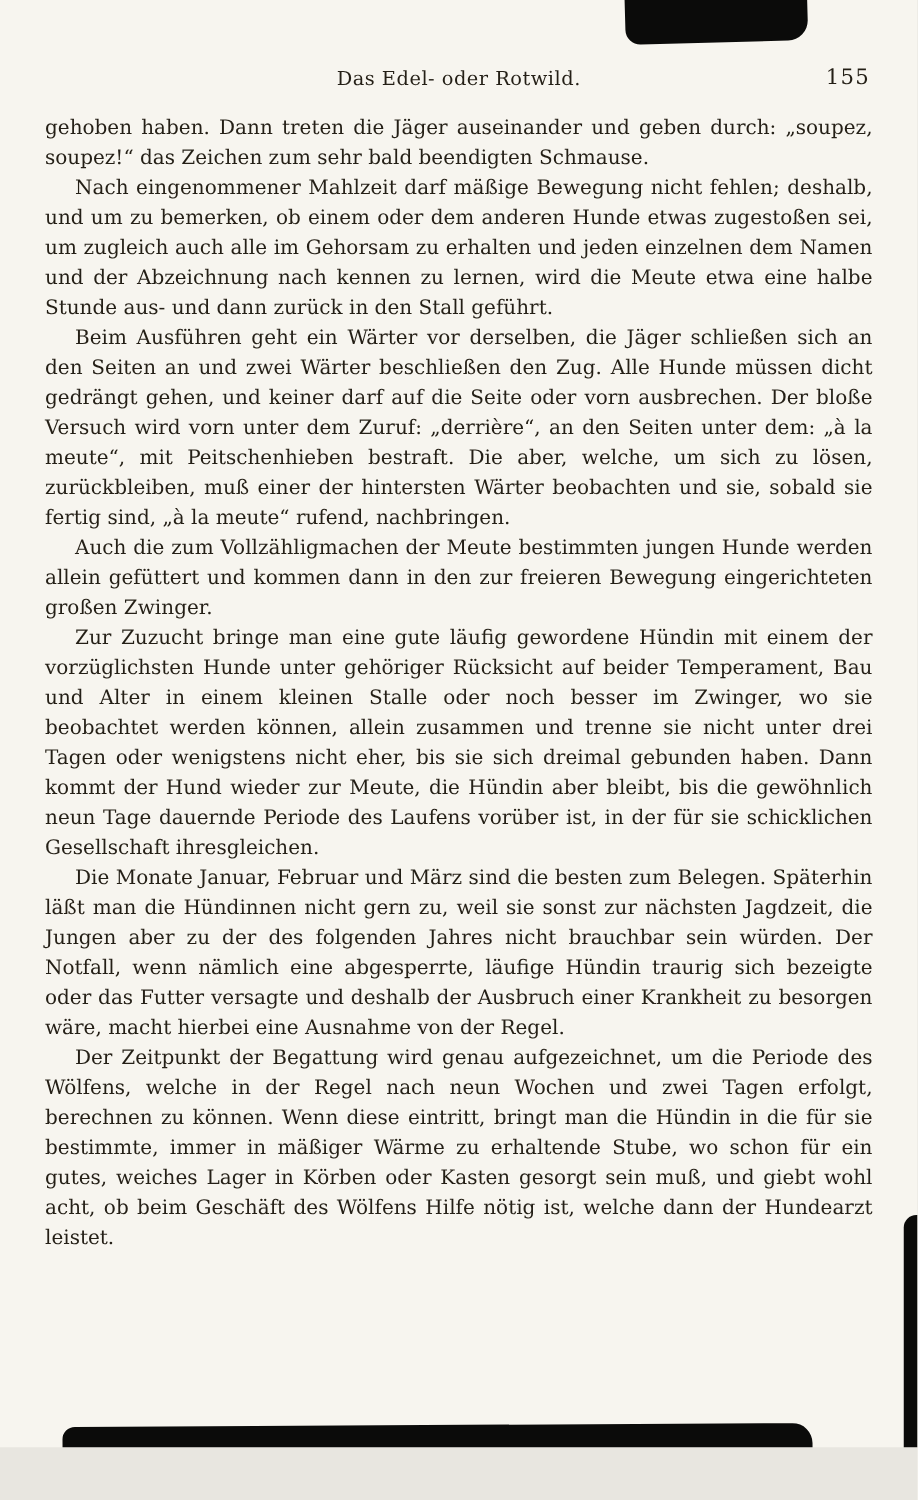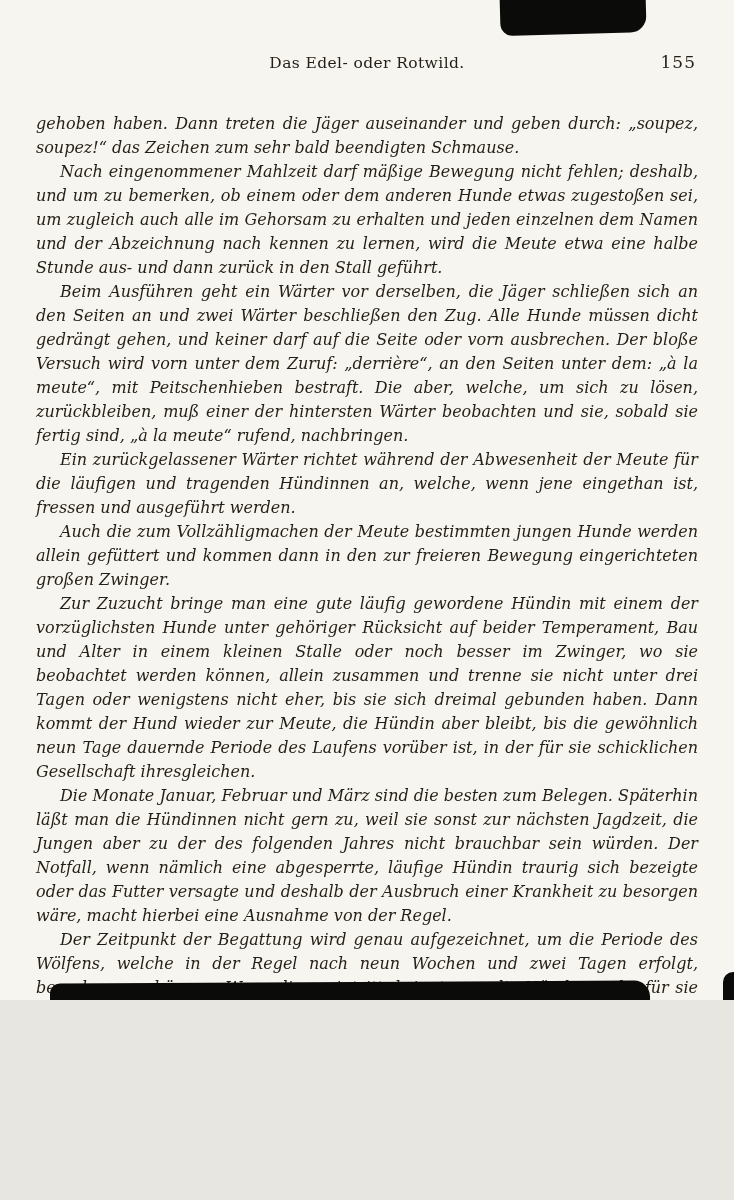--- a/index.html
+++ b/index.html
@@ -4,21 +4,21 @@
 <title>Das Edel- oder Rotwild — Seite 155</title>
 <style>
   html, body {
     margin: 0;
     padding: 0;
     background: #e8e6e0;
   }
   .page {
     position: relative;
     width: 734px;
-    height: 1000px;
+    height: 1158px;
     margin: 0;
     background: #f7f5ef;
     overflow: hidden;
     font-family: "DejaVu Serif", "Liberation Serif", serif;
     color: #241f16;
   }
   
   .artifact {
     position: absolute;
     background: #0b0b0a;
@@ -59,25 +59,24 @@
     letter-spacing: 0.4px;
   }
   .page-number {
     position: absolute;
     right: 2px;
     top: 52px;
     font-size: 17px;
     letter-spacing: 1px;
   }
   .text-block {
-    margin: 34px 36px 0 36px;
+    margin: 12px 36px 0 36px;
     font-size: 16px;
     line-height: 24px;
     text-align: justify;
-    font-style: italic;
   }
   .para {
     margin: 0;
     text-indent: 24px;
   }
   .para.no-indent {
     text-indent: 0;
   }
 </style>
 </head>
@@ -91,20 +90,19 @@
 
   <div class="header">
     <span class="header-title">Das Edel- oder Rotwild.</span>
     <span class="page-number">155</span>
   </div>
 
   <div class="text-block">
     <p class="para no-indent">gehoben haben.  Dann treten die Jäger auseinander und geben durch: „soupez, soupez!“ das Zeichen zum sehr bald beendigten Schmause.</p>
     <p class="para">Nach eingenommener Mahlzeit darf mäßige Bewegung nicht fehlen; deshalb, und um zu bemerken, ob einem oder dem anderen Hunde etwas zugestoßen sei, um zugleich auch alle im Gehorsam zu erhalten und jeden einzelnen dem Namen und der Abzeichnung nach kennen zu lernen, wird die Meute etwa eine halbe Stunde aus- und dann zurück in den Stall geführt.</p>
     <p class="para">Beim Ausführen geht ein Wärter vor derselben, die Jäger schließen sich an den Seiten an und zwei Wärter beschließen den Zug.  Alle Hunde müssen dicht gedrängt gehen, und keiner darf auf die Seite oder vorn ausbrechen.  Der bloße Versuch wird vorn unter dem Zuruf: „derrière“, an den Seiten unter dem: „à la meute“, mit Peitschenhieben bestraft.  Die aber, welche, um sich zu lösen, zurückbleiben, muß einer der hintersten Wärter beobachten und sie, sobald sie fertig sind, „à la meute“ rufend, nachbringen.</p>
-    <p class="para">Ein zurückgelassener Wärter richtet während der Abwesenheit der Meute für die läufigen und tragenden Hündinnen an, welche, wenn jene eingethan ist, fressen und ausgeführt werden.</p>
     <p class="para">Auch die zum Vollzähligmachen der Meute bestimmten jungen Hunde werden allein gefüttert und kommen dann in den zur freieren Bewegung eingerichteten großen Zwinger.</p>
     <p class="para">Zur Zuzucht bringe man eine gute läufig gewordene Hündin mit einem der vorzüglichsten Hunde unter gehöriger Rücksicht auf beider Temperament, Bau und Alter in einem kleinen Stalle oder noch besser im Zwinger, wo sie beobachtet werden können, allein zusammen und trenne sie nicht unter drei Tagen oder wenigstens nicht eher, bis sie sich dreimal gebunden haben.  Dann kommt der Hund wieder zur Meute, die Hündin aber bleibt, bis die gewöhnlich neun Tage dauernde Periode des Laufens vorüber ist, in der für sie schicklichen Gesellschaft ihresgleichen.</p>
     <p class="para">Die Monate Januar, Februar und März sind die besten zum Belegen. Späterhin läßt man die Hündinnen nicht gern zu, weil sie sonst zur nächsten Jagdzeit, die Jungen aber zu der des folgenden Jahres nicht brauchbar sein würden.  Der Notfall, wenn nämlich eine abgesperrte, läufige Hündin traurig sich bezeigte oder das Futter versagte und deshalb der Ausbruch einer Krankheit zu besorgen wäre, macht hierbei eine Ausnahme von der Regel.</p>
     <p class="para">Der Zeitpunkt der Begattung wird genau aufgezeichnet, um die Periode des Wölfens, welche in der Regel nach neun Wochen und zwei Tagen erfolgt, berechnen zu können.  Wenn diese eintritt, bringt man die Hündin in die für sie bestimmte, immer in mäßiger Wärme zu erhaltende Stube, wo schon für ein gutes, weiches Lager in Körben oder Kasten gesorgt sein muß, und giebt wohl acht, ob beim Geschäft des Wölfens Hilfe nötig ist, welche dann der Hundearzt leistet.</p>
   </div>
 
 </div>
 
 </body></html>

